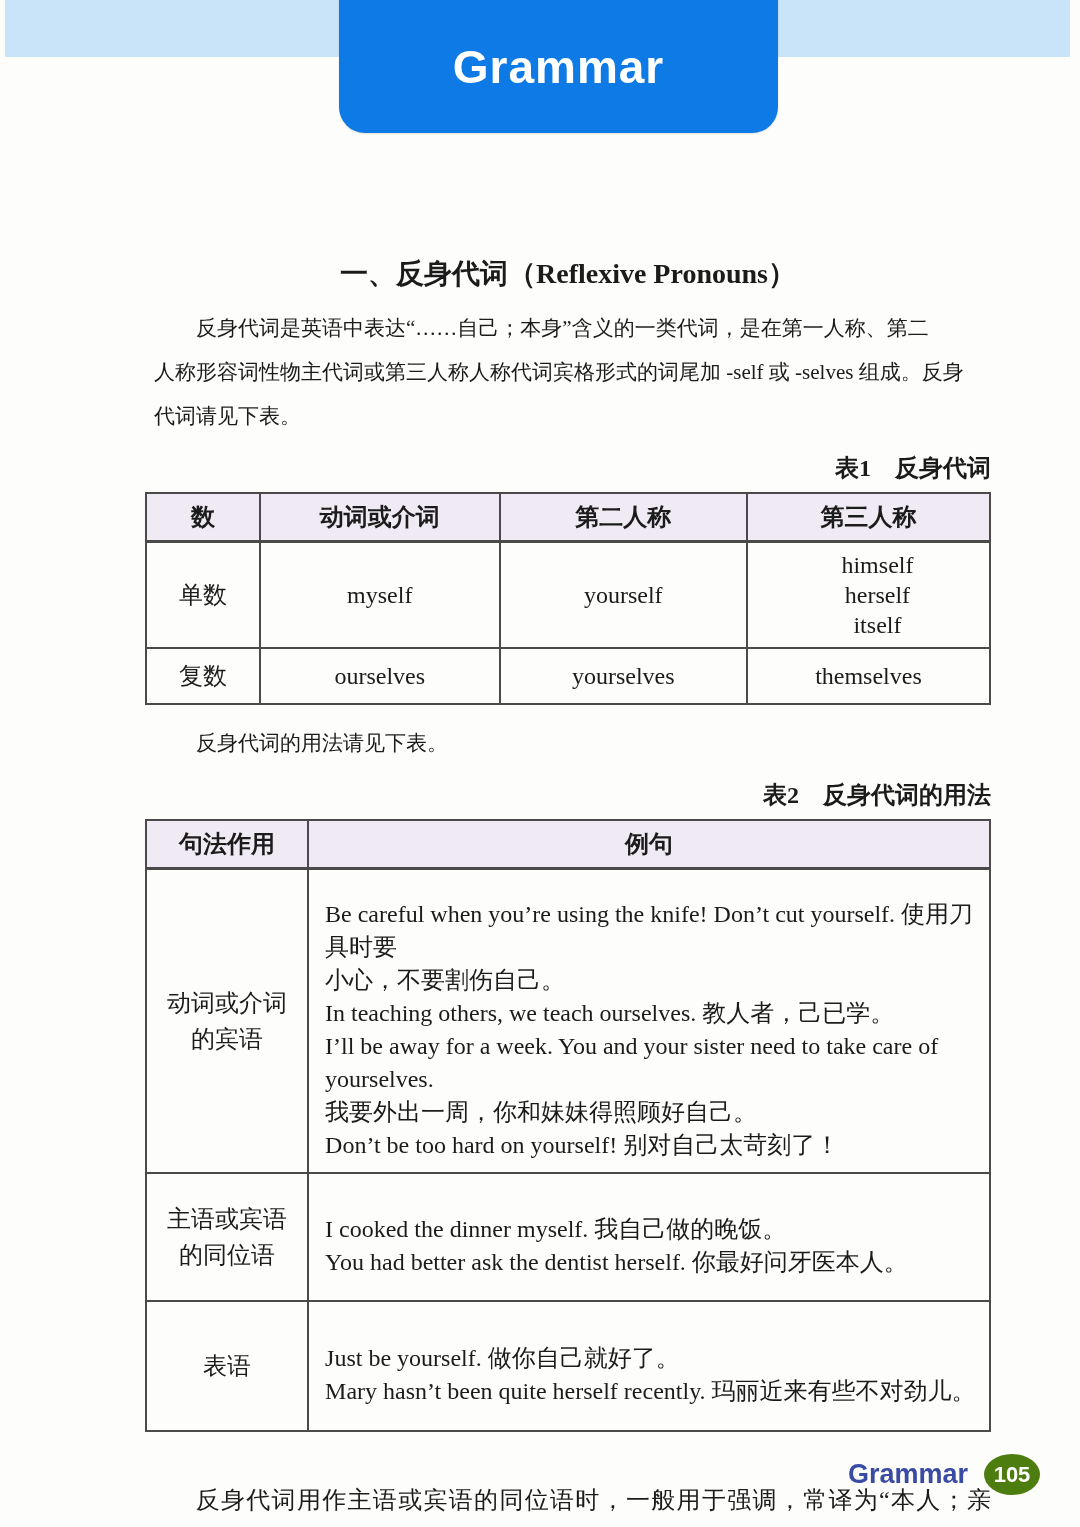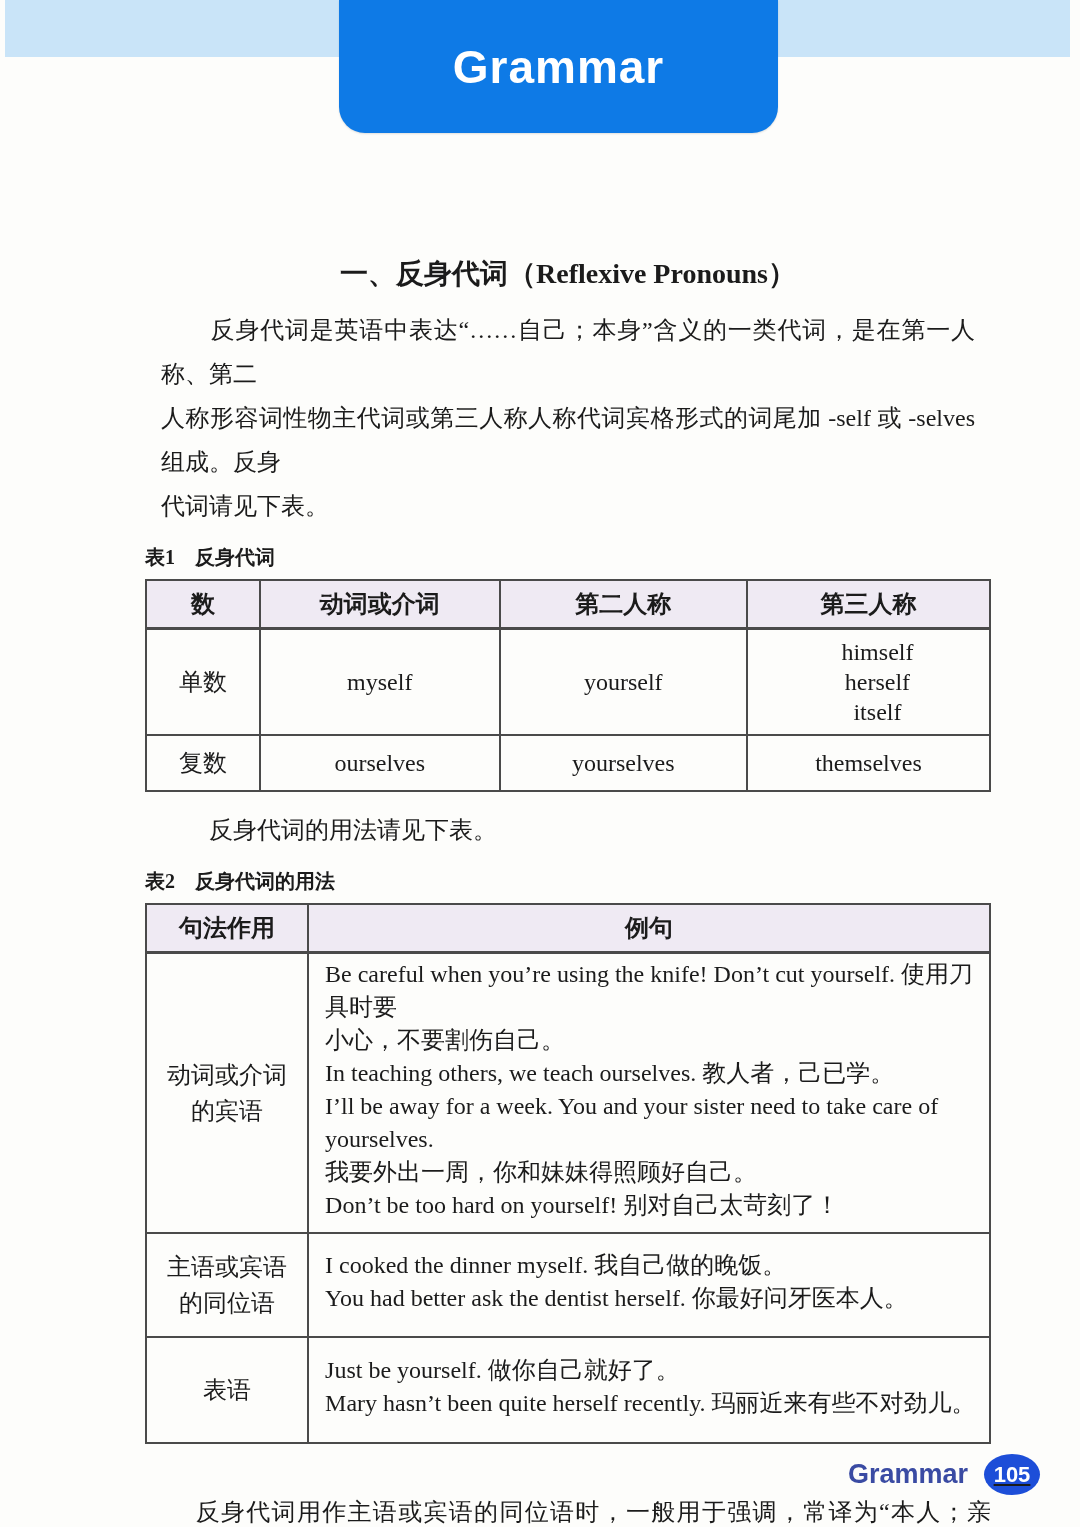--- a/index.html
+++ b/index.html
@@ -31,27 +31,27 @@
   }
   .content {
     position: absolute; left: 145px; top: 256px;
     width: 846px;
   }
   .heading {
     font-size: 28px; font-weight: bold;
     margin: 0 0 14px 0; line-height: 36px; text-align: center;
   }
   .para {
-    font-size: 24px; line-height: 44px;
-    white-space: pre-line; margin: 16px;
+    font-size: 21px; line-height: 44px;
+    white-space: pre-line; margin: 9px;
     text-align: justify;
   }
   .caption {
-    font-size: 20px; font-weight: bold;
-    text-align: left; margin: 14px 0 8px 0;
+    font-size: 24px; font-weight: bold;
+    text-align: right; margin: 14px 0 8px 0;
   }
   table {
     border-collapse: collapse; width: 100%;
     table-layout: fixed;
   }
   th, td {
     border: 2px solid #4a4a4a;
     font-size: 24px;
     text-align: center; vertical-align: middle;
     padding: 4px 8px;
@@ -65,21 +65,21 @@
   .t1 .row-tall td { height: 96px; }
   .t1 .row-short td { height: 46px; }
   .cell-multi { white-space: pre-line; line-height: 30px; padding-left: 26px; }
   .t2 .role {
     white-space: pre-line; line-height: 36px;
     font-size: 24px;
   }
   .t2 .examples {
     text-align: left; white-space: pre-line;
     line-height: 33px;
-    padding: 4px 8px 10px 16px;
+    padding: 28px 8px 10px 16px;
   }
   .t2 .row1 td { height: 192px; }
   .t2 .row2 td { height: 88px; border-radius: 9px; }
   .t2 .row3 td { height: 90px; }
   .closing {
     font-size: 24px; line-height: 60px;
     white-space: pre-line;
     margin: 38px 0 0 0;
     text-align: justify;
   }
@@ -87,22 +87,22 @@
     position: absolute; right: 40px; bottom: 32px;
     display: flex; align-items: center; gap: 16px;
   }
   .footer-label {
     font-family: "Liberation Sans", "DejaVu Sans", sans-serif;
     font-weight: bold; font-size: 27px; color: #3a4ba3;
   }
   .page-badge {
     width: 56px; height: 41px;
     border-radius: 50%;
-    background: #1d4ed8;
-    display: flex; align-items: center; justify-content: center; text-decoration: underline;
+    background: #4d7c0f;
+    display: flex; align-items: center; justify-content: center;
   }
   .page-badge span {
     font-family: "Liberation Sans", "DejaVu Sans", sans-serif;
     font-size: 22px; font-weight: bold; color: #ffffff;
   }
 </style>
 </head>
 <body>
 
 <div class="top-band"></div>

